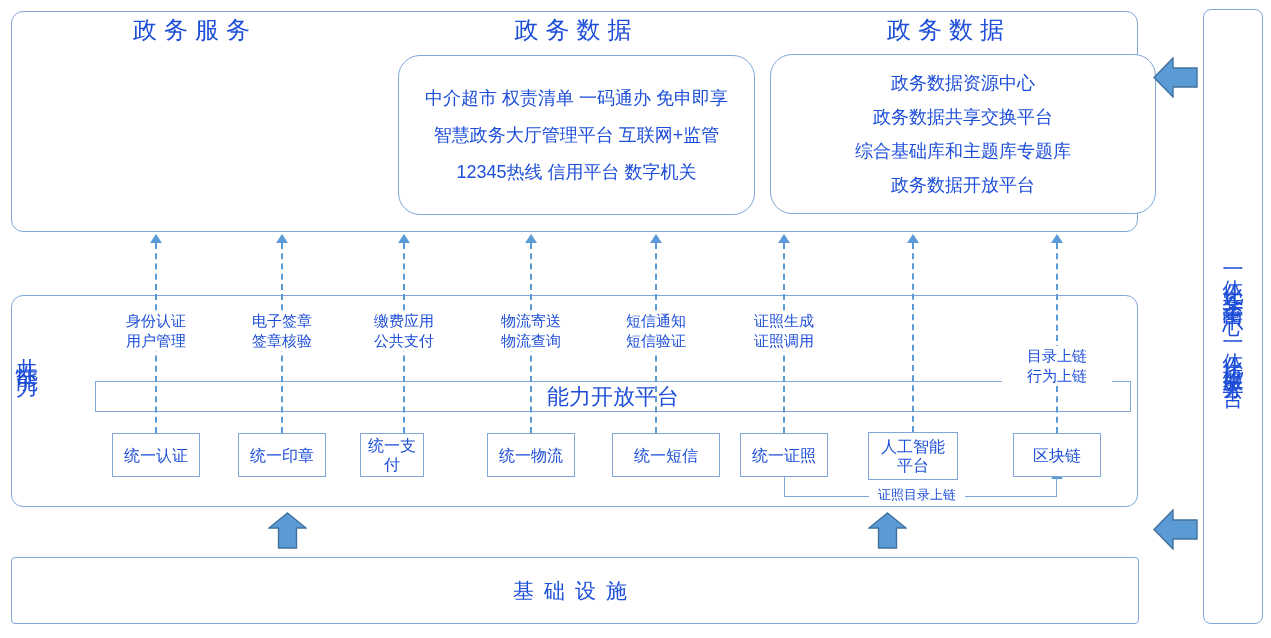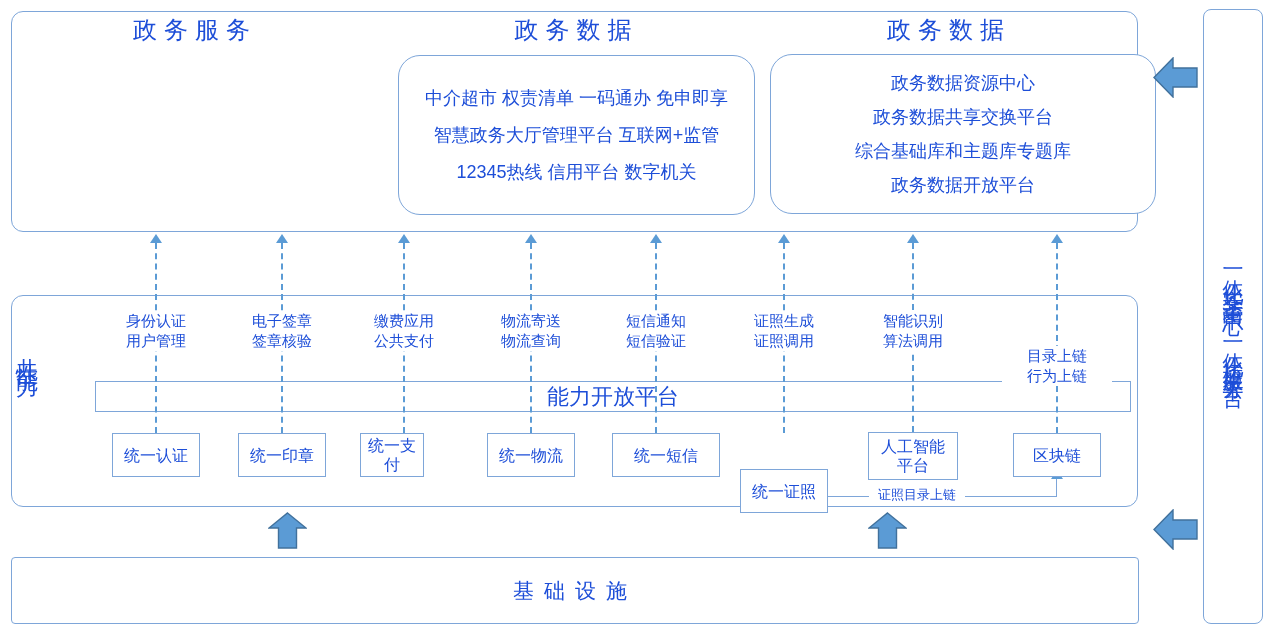--- a/index.html
+++ b/index.html
@@ -102,35 +102,31 @@
     <div>物流查询</div>
   </div>
   <div class="cap-label" style="left:601px;">
     <div>短信通知</div>
     <div>短信验证</div>
   </div>
   <div class="cap-label" style="left:729px;">
     <div>证照生成</div>
     <div>证照调用</div>
   </div>
-  <div class="cap-label" style="left:858px;">
-    <div>智能识别</div>
-    <div>算法调用</div>
-  </div>
   <div class="cap-label" style="left:1002px;margin-top:35px;">
     <div>目录上链</div>
     <div>行为上链</div>
   </div>
 
   <div class="cap-box" style="left:112px; width:88px;">统一认证</div>
   <div class="cap-box" style="left:238px; width:88px;">统一印章</div>
   <div class="cap-box" style="left:360px; width:64px;">统一支付</div>
   <div class="cap-box" style="left:487px; width:88px;">统一物流</div>
   <div class="cap-box" style="left:612px; width:108px;">统一短信</div>
-  <div class="cap-box" style="left:740px; width:88px;margin-top:36px;">统一证照</div>
+  <div class="cap-box" style="left:740px; width:88px;">统一证照</div>
   <div class="cap-box" style="left:868px; width:90px; top:432px; height:48px;">人工智能
 平台</div>
   <div class="cap-box" style="left:1013px; width:88px;">区块链</div>
 
   <div class="connector"></div>
   <div class="connector-head"></div>
   <div class="connector-label">证照目录上链</div>
 
   <svg class="block-arrow" style="left:268px; top:512px;" width="39" height="37" viewBox="0 0 39 37">
     <path d="M19.5 1 L38 16 L28.5 16 L28.5 36 L10.5 36 L10.5 16 L1 16 Z" fill="#5b9bd5" stroke="#41719c" stroke-width="1.4"></path>

